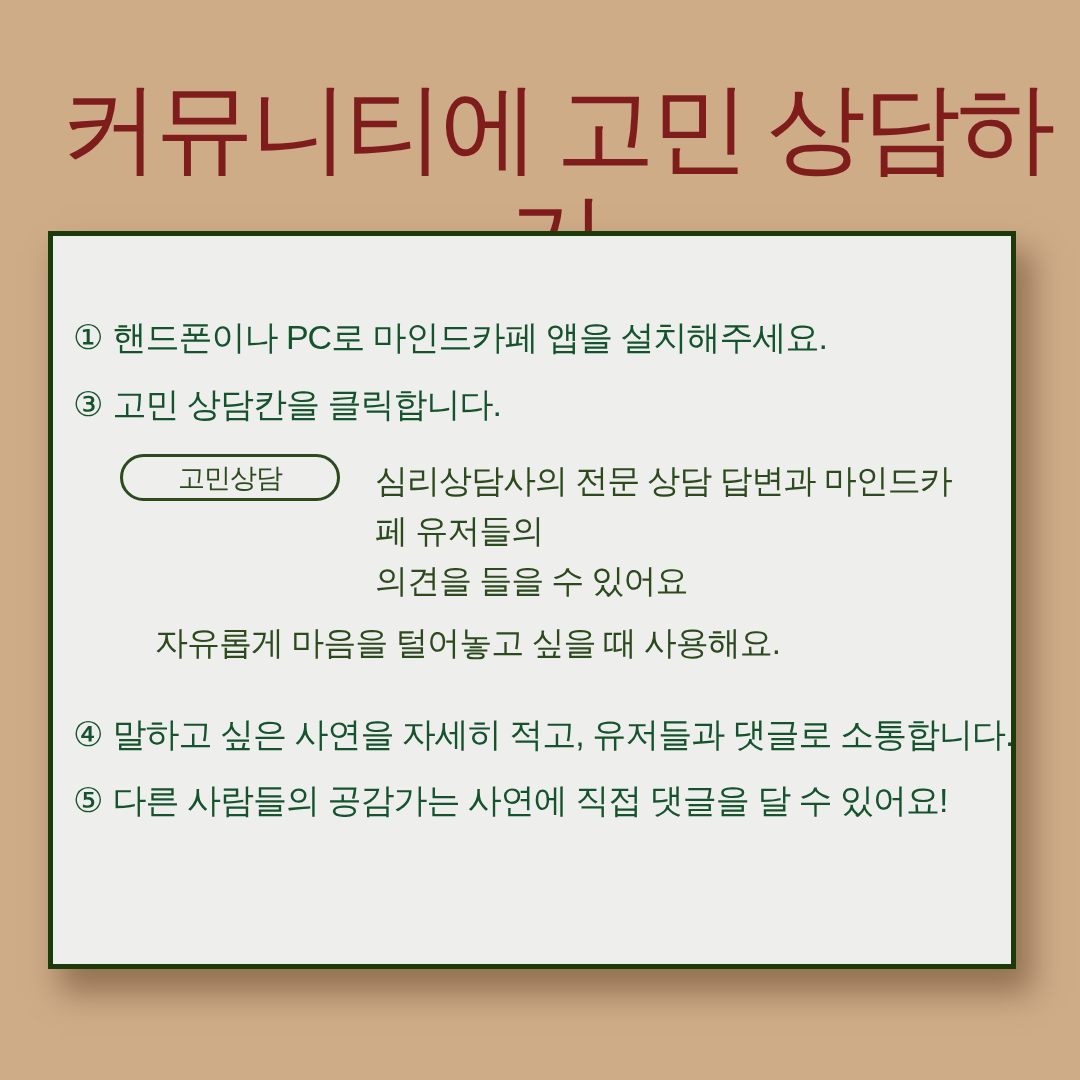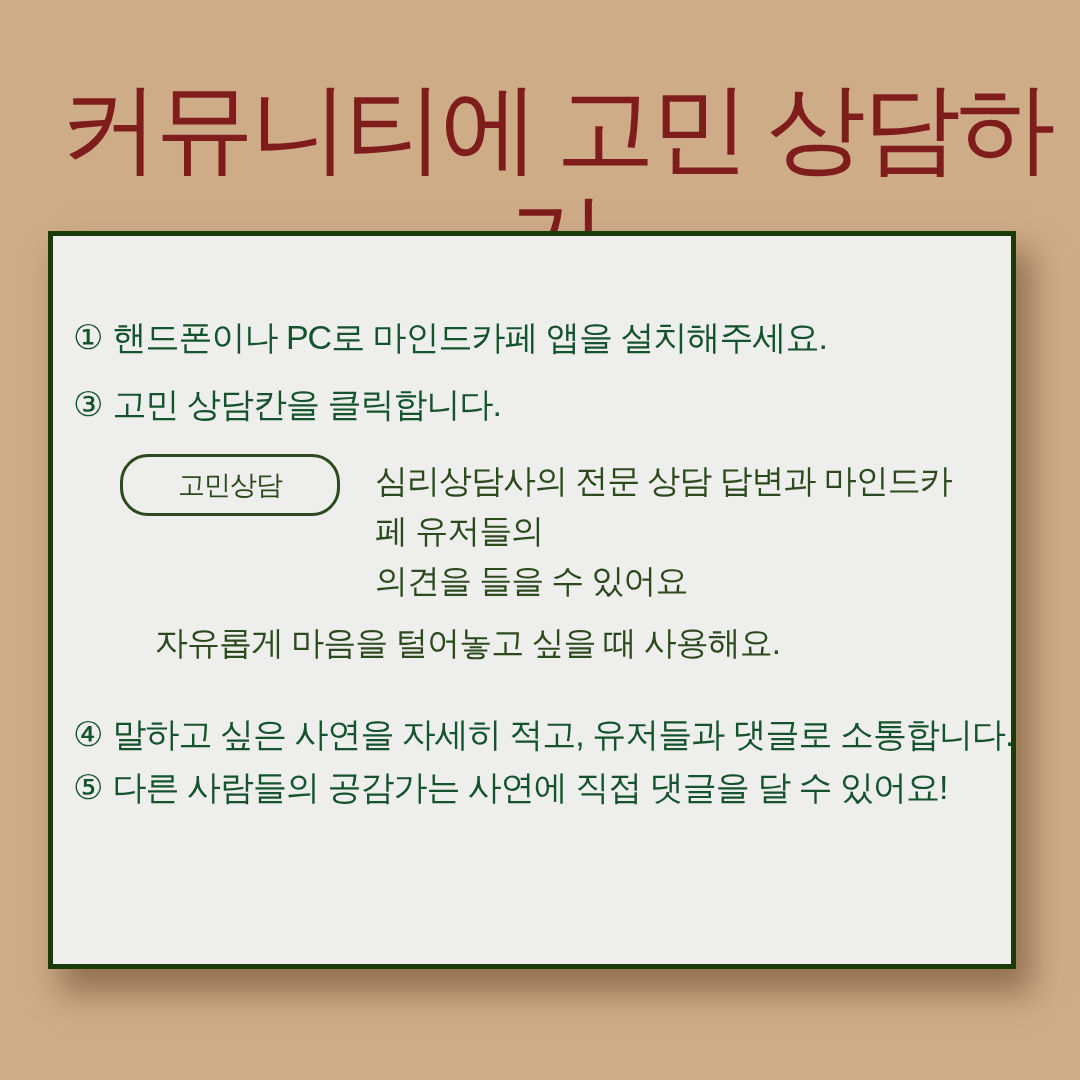--- a/index.html
+++ b/index.html
@@ -57,21 +57,21 @@
     align-items: flex-start;
     margin-bottom: 12px;
   }
   .option-row.single {
     align-items: center;
     margin-bottom: 0;
   }
   .pill {
     flex: 0 0 auto;
     width: 220px;
-    height: 62px;
+    height: 47px;
     border: 3px solid #2c4a1e;
     border-radius: 28px;
     background: transparent;
     display: flex;
     align-items: center;
     justify-content: center;
     font-size: 27px;
     letter-spacing: -1px;
     color: #2c4a1e;
     cursor: pointer;
@@ -81,21 +81,21 @@
     padding-top: 2px;
     font-size: 33px;
     line-height: 50px;
     letter-spacing: -1px;
     color: #2c4a1e;
   }
   .option-row.single .option-desc { padding-top: 0; }
   .steps-after {
     margin-top: 49px;
   }
-  .steps-after .step-4 { margin-bottom: 19px; }
+  .steps-after .step-4 { margin-bottom: 32px; }
   .steps-after .step-5 { margin-bottom: 0; }
 </style>
 </head>
 <body>
 
 <div class="canvas">
 
   <h1 class="title">커뮤니티에 고민 상담하기</h1>
 
   <div class="card">

